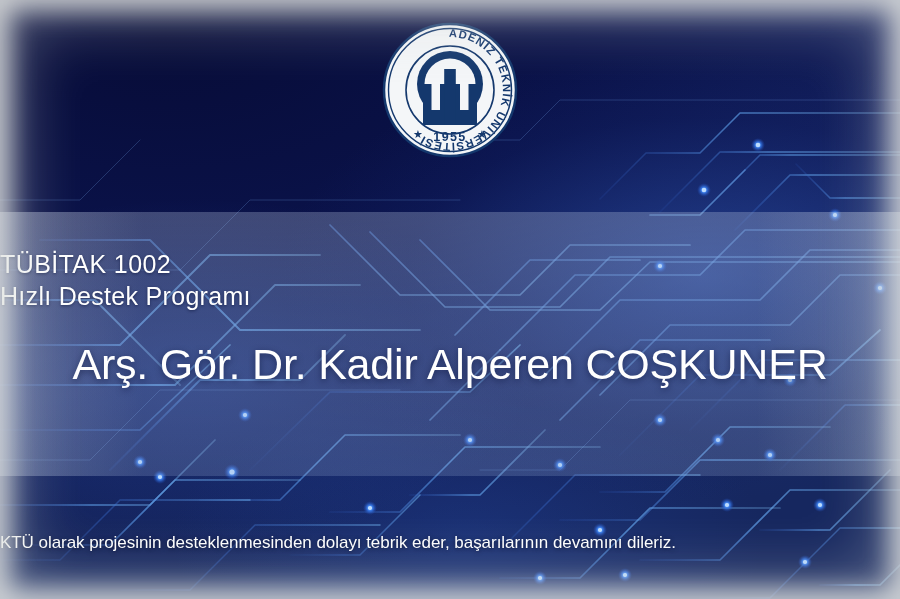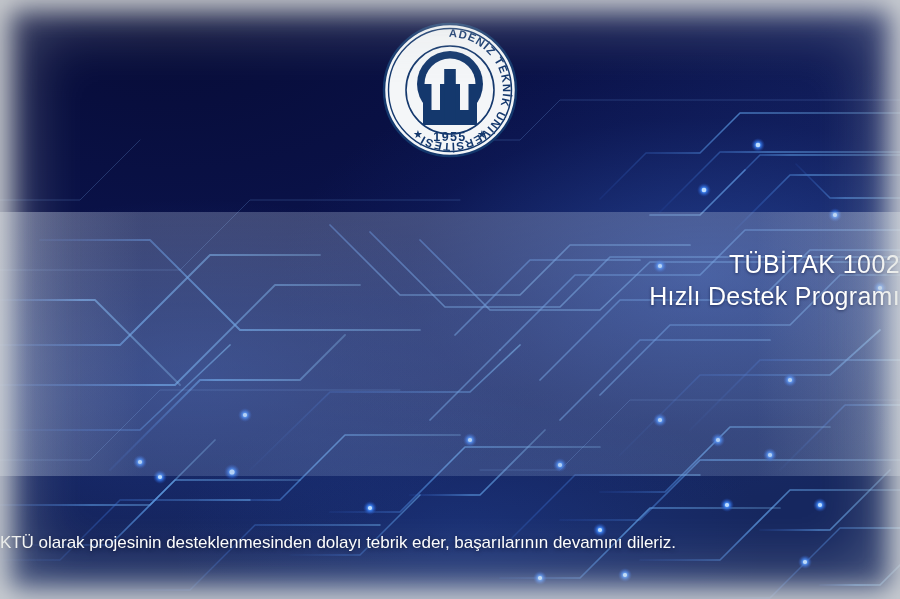--- a/index.html
+++ b/index.html
@@ -85,35 +85,34 @@
     width: 136px;
     height: 136px;
   }
   .logo-svg { display: block; width: 136px; height: 136px; }
 
   
   .program-block {
     position: absolute;
     left: 0; right: 0;
     top: 250px;
-    text-align: right;
+    text-align: left;
     color: #ffffff;
   }
   .program-line1 {
     font-size: 25px;
     letter-spacing: 0.4px;
     line-height: 1.18;
     text-shadow: 0 1px 3px rgba(5,12,45,0.55);
   }
   .program-line2 {
     font-size: 25px;
     letter-spacing: 0.3px;
     line-height: 1.32;
     text-shadow: 0 1px 3px rgba(5,12,45,0.55);
-    padding-left: 22px;
   }
 
   .person-name {
     position: absolute;
     left: 0; right: 0;
     top: 340px;
     text-align: center;
     color: #ffffff;
     font-size: 43px;
     letter-spacing: -0.2px;
@@ -316,17 +315,18 @@
       <text x="36" y="116" text-anchor="middle" font-size="11" fill="#14386d">★</text>
       <text x="100" y="116" text-anchor="middle" font-size="11" fill="#14386d">★</text>
     </svg>
   </div>
 
   <div class="program-block">
     <div class="program-line1">TÜBİTAK 1002</div>
     <div class="program-line2">Hızlı Destek Programı</div>
   </div>
 
+  <div class="person-name">Arş. Gör. Dr. Kadir Alperen COŞKUNER</div>
 
   <div class="congrats">KTÜ olarak projesinin desteklenmesinden dolayı tebrik eder, başarılarının devamını dileriz.</div>
 
   <div class="frame"></div>
 </div>
 
 </body></html>

